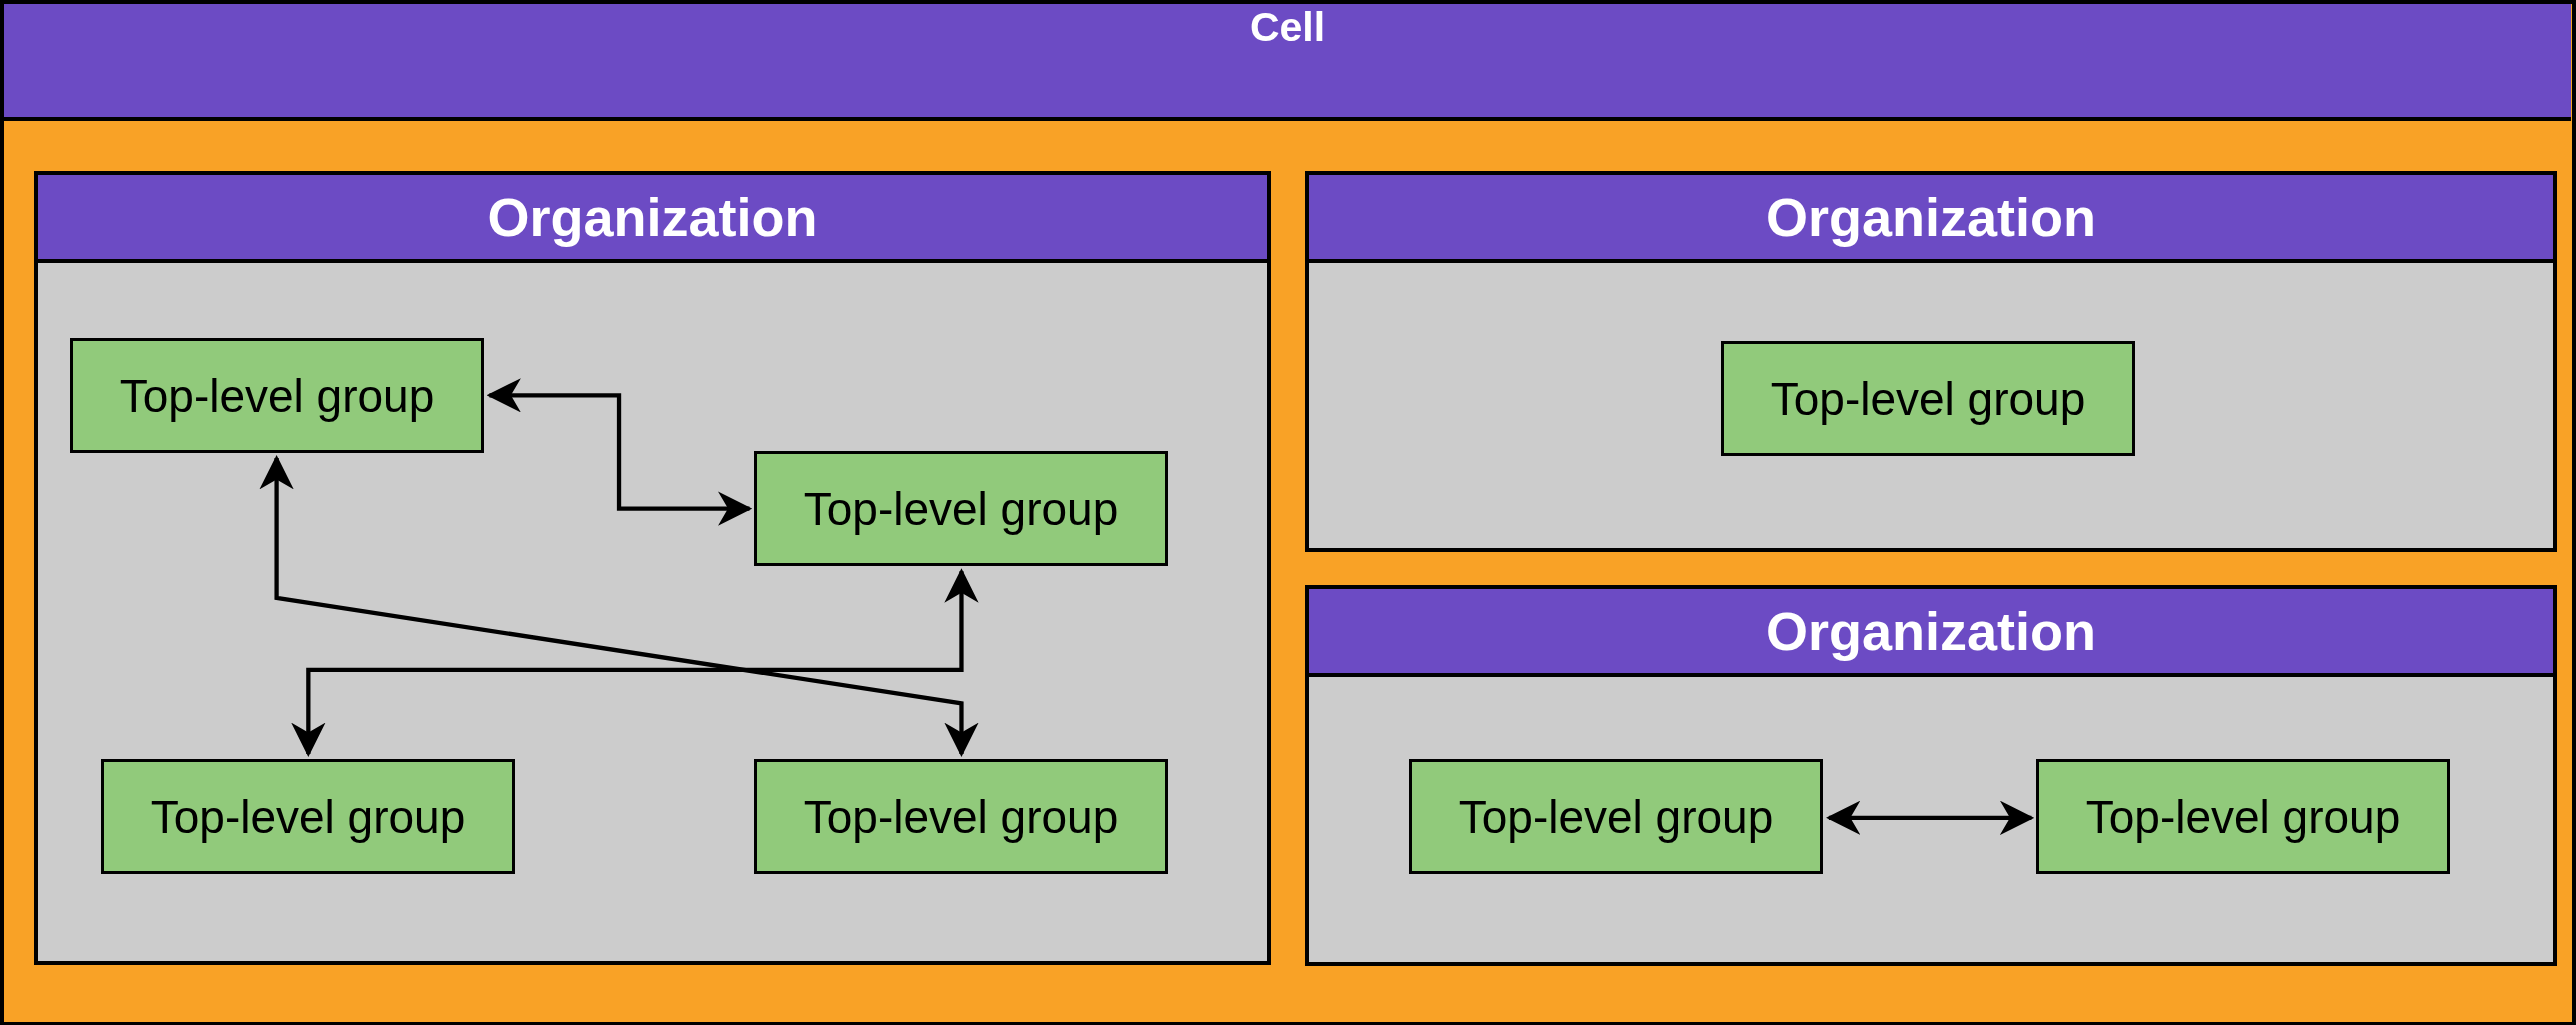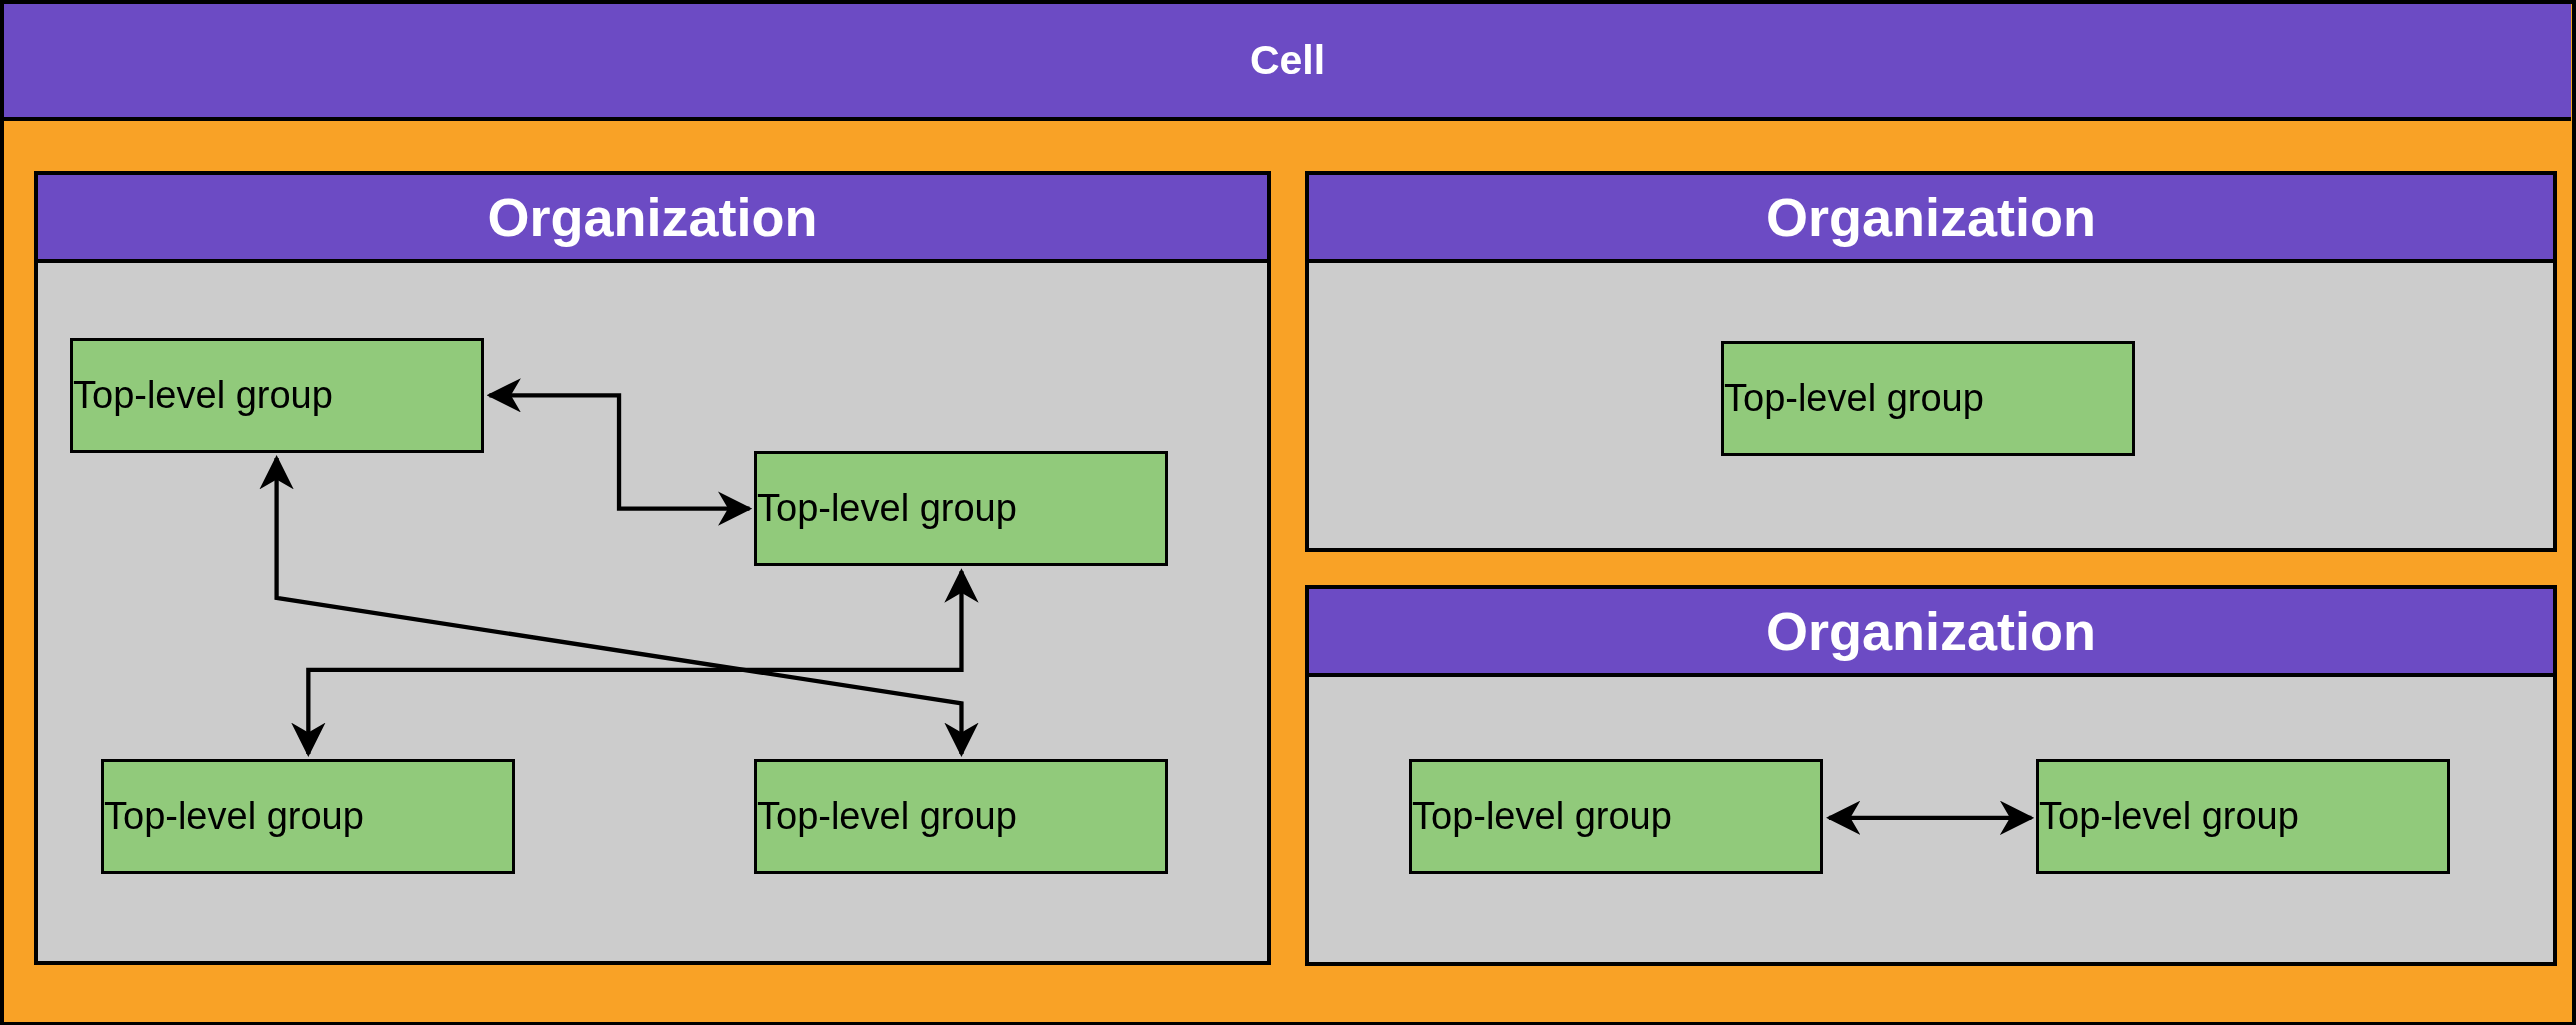--- a/index.html
+++ b/index.html
@@ -21,21 +21,21 @@
     position: relative;
     width: 2576px; height: 1026px;
     background: var(--orange);
     border: 4.3px solid var(--ink);
   }
   .cell-header {
     position: absolute; left: 0; top: 0;
     width: 2567px; height: 117px;
     background: var(--purple);
     border-bottom: 4.3px solid var(--ink);
-    display: flex; align-items: center; justify-content: center;
+    display: flex; align-items: flex-start; justify-content: center;
     color: var(--header-text);
     font-size: 41px; font-weight: 700;
   }
   .org {
     position: absolute;
     border: 4.3px solid var(--ink);
     display: flex; flex-direction: column;
     background: var(--gray);
   }
   .org-header {
@@ -51,23 +51,23 @@
     background: var(--gray);
   }
   .org-left        { left: 30px;   top: 167px; width: 1237px; height: 794px; }
   .org-top-right   { left: 1301px; top: 167px; width: 1252px; height: 381px; }
   .org-bottom-right{ left: 1301px; top: 581px; width: 1252px; height: 381px; }
   .group {
     position: absolute;
     width: 414px; height: 115px;
     background: var(--green);
     border: 3.4px solid var(--ink);
-    display: flex; align-items: center; justify-content: flex-start;
+    display: flex; align-items: center; justify-content: center;
     color: var(--ink);
-    font-size: 38px; font-weight: 400;
+    font-size: 46px; font-weight: 400;
     text-align: center;
   }
   .box-a { left: 32px;  top: 75px;  }
   .box-b { left: 716px; top: 188px; }
   .box-c { left: 63px;  top: 496px; }
   .box-d { left: 716px; top: 496px; }
   .box-e { left: 412px; top: 78px;  }
   .box-f { left: 100px; top: 82px;  }
   .box-g { left: 727px; top: 82px;  }
   svg.connectors {

